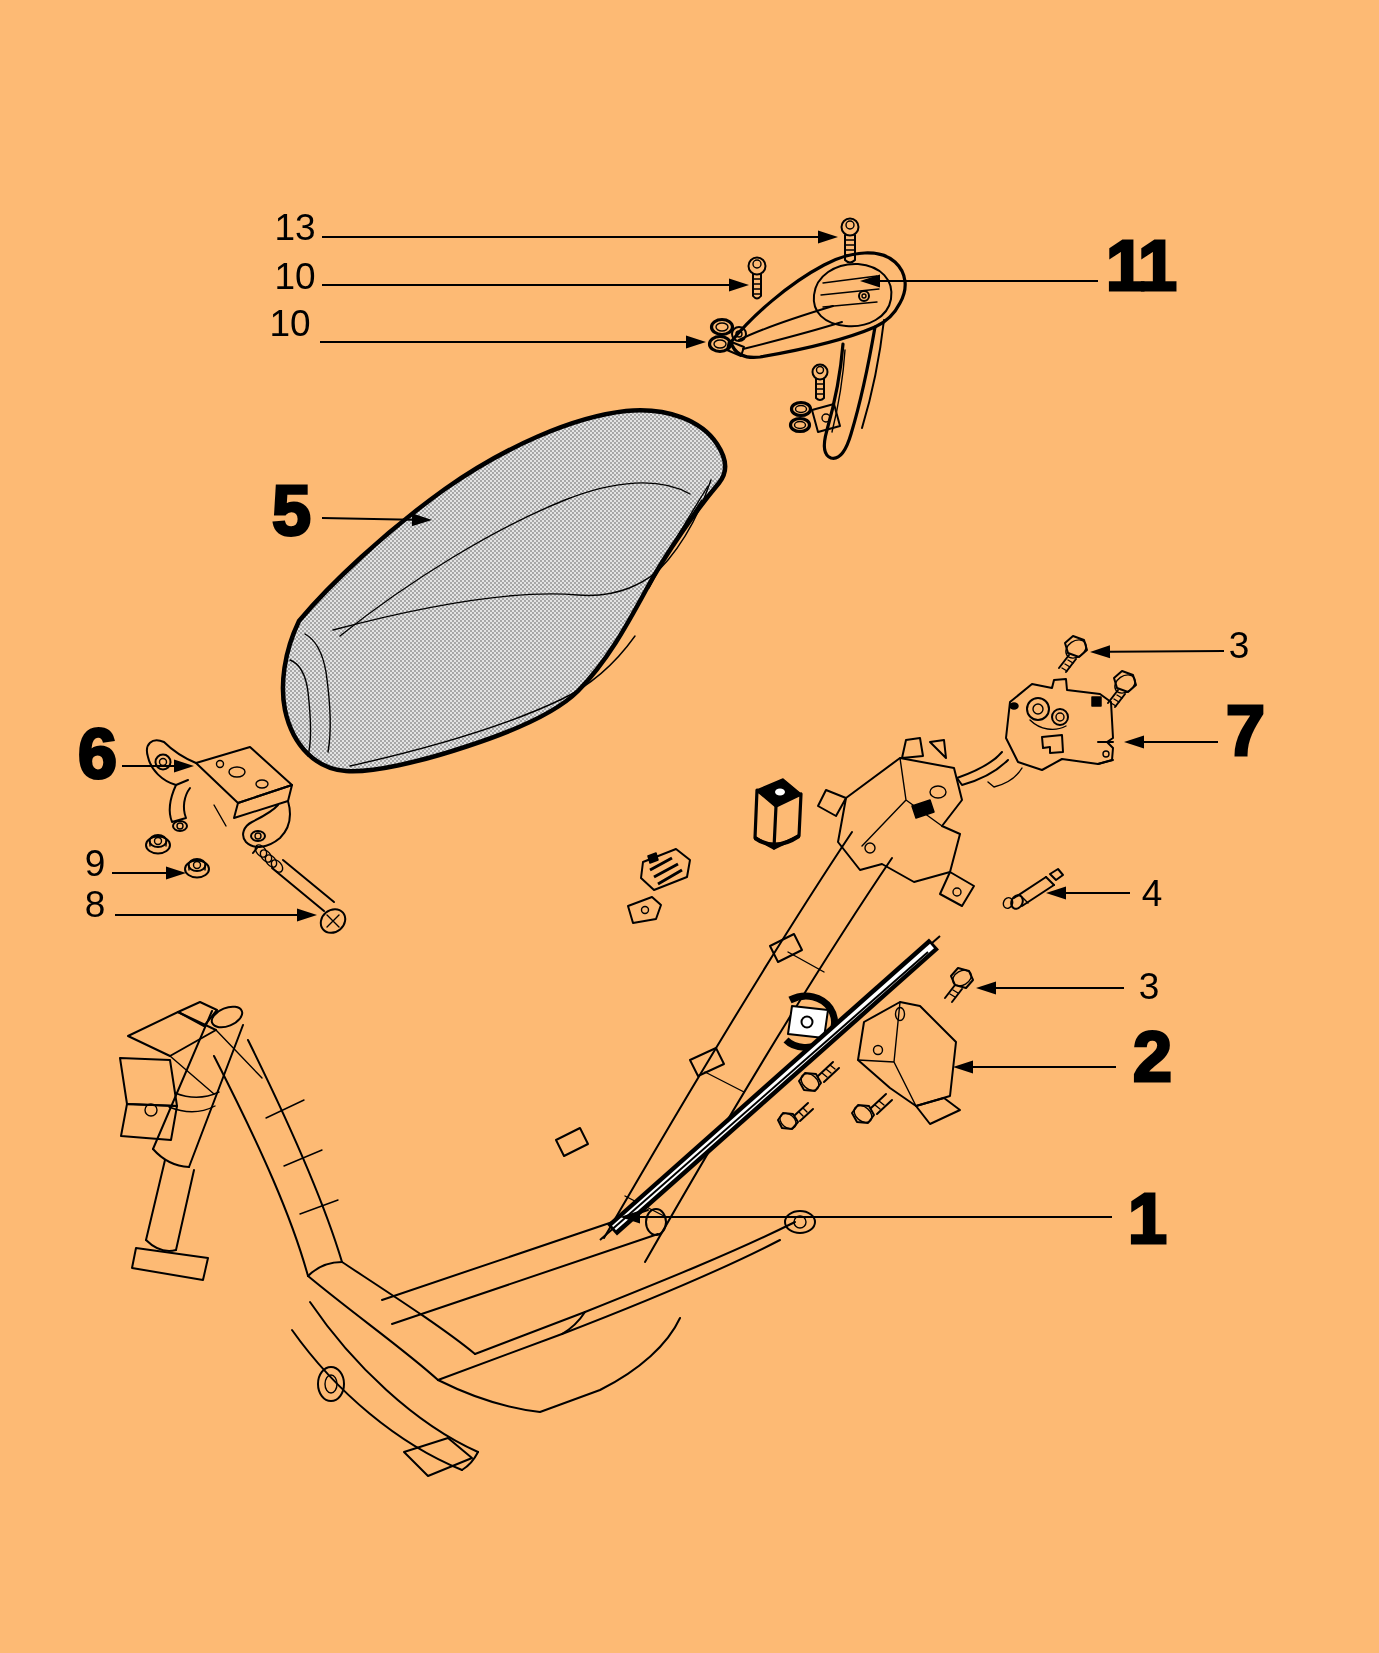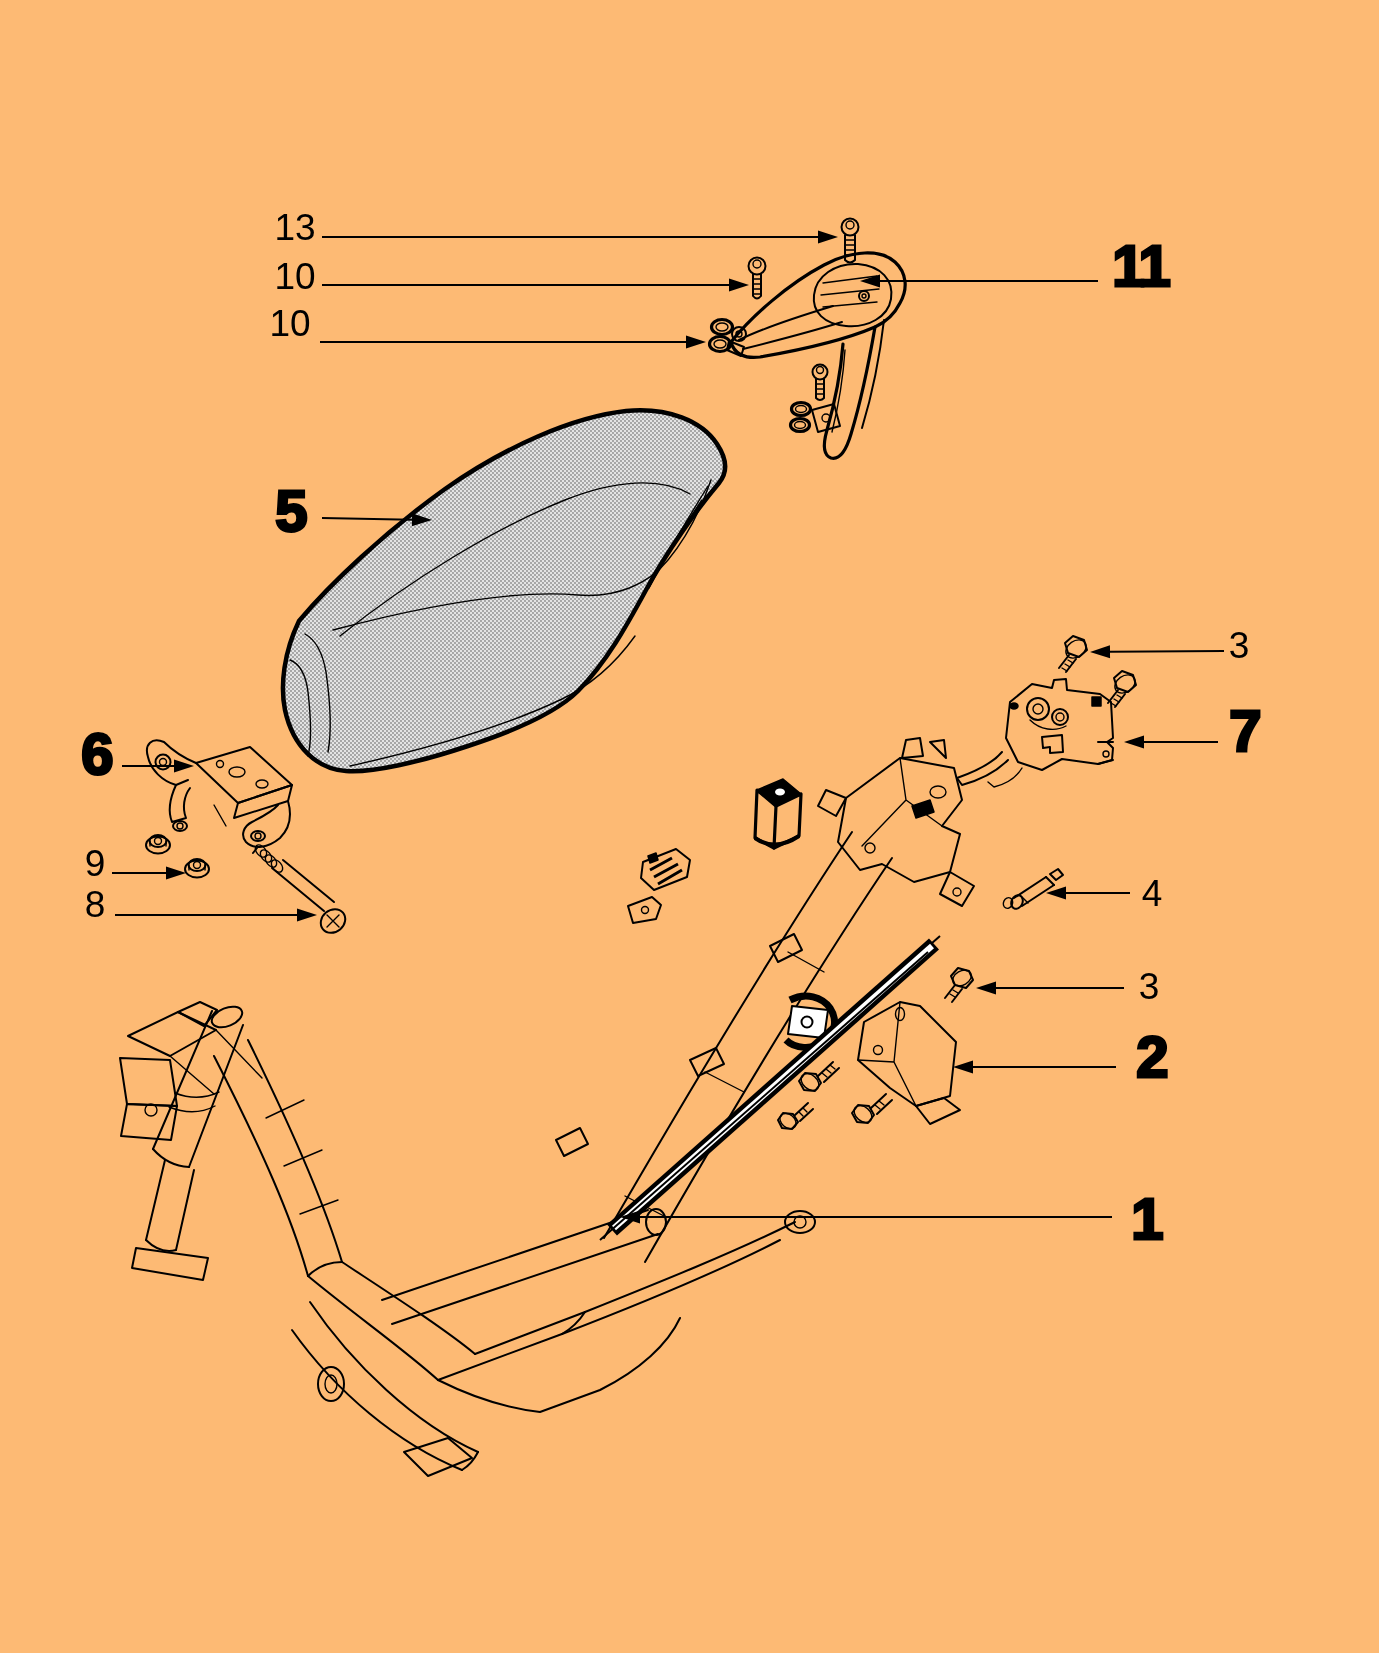--- a/index.html
+++ b/index.html
@@ -3,21 +3,21 @@
 <meta charset="utf-8">
 <style>
   html,body{margin:0;padding:0;background:#ffffff;}
   .stage{position:relative;width:1379px;height:1653px;background:#fdba74;overflow:hidden;
          font-family:"Liberation Sans", sans-serif;}
   .stage svg{position:absolute;left:0;top:0;}
   #labels{position:absolute;left:0;top:0;width:100%;height:100%;pointer-events:none;}
   .callout{position:absolute;transform:translate(-50%,-50%);color:#000;line-height:1;
            white-space:nowrap;}
   .co-regular{font-size:37px;font-weight:400;}
-  .co-bold{font-size:58px;font-weight:bold;letter-spacing:-3px;-webkit-text-stroke:3px #000;}
+  .co-bold{font-size:70px;font-weight:bold;letter-spacing:-3px;-webkit-text-stroke:3px #000;}
   .leader{stroke:#000;stroke-width:2;}
   .ink{stroke:#000;fill:none;stroke-width:2;stroke-linejoin:round;stroke-linecap:round;}
   .ink-thick{stroke:#000;fill:none;stroke-width:3.2;stroke-linejoin:round;stroke-linecap:round;}
   .ink-thin{stroke:#000;fill:none;stroke-width:1.4;stroke-linejoin:round;stroke-linecap:round;}
   .fill-dark{fill:#000;stroke:#000;stroke-width:1.5;stroke-linejoin:round;}
   .fill-white{fill:#fff;stroke:#000;stroke-width:2;stroke-linejoin:round;}
 </style>
 </head>
 <body>
 

